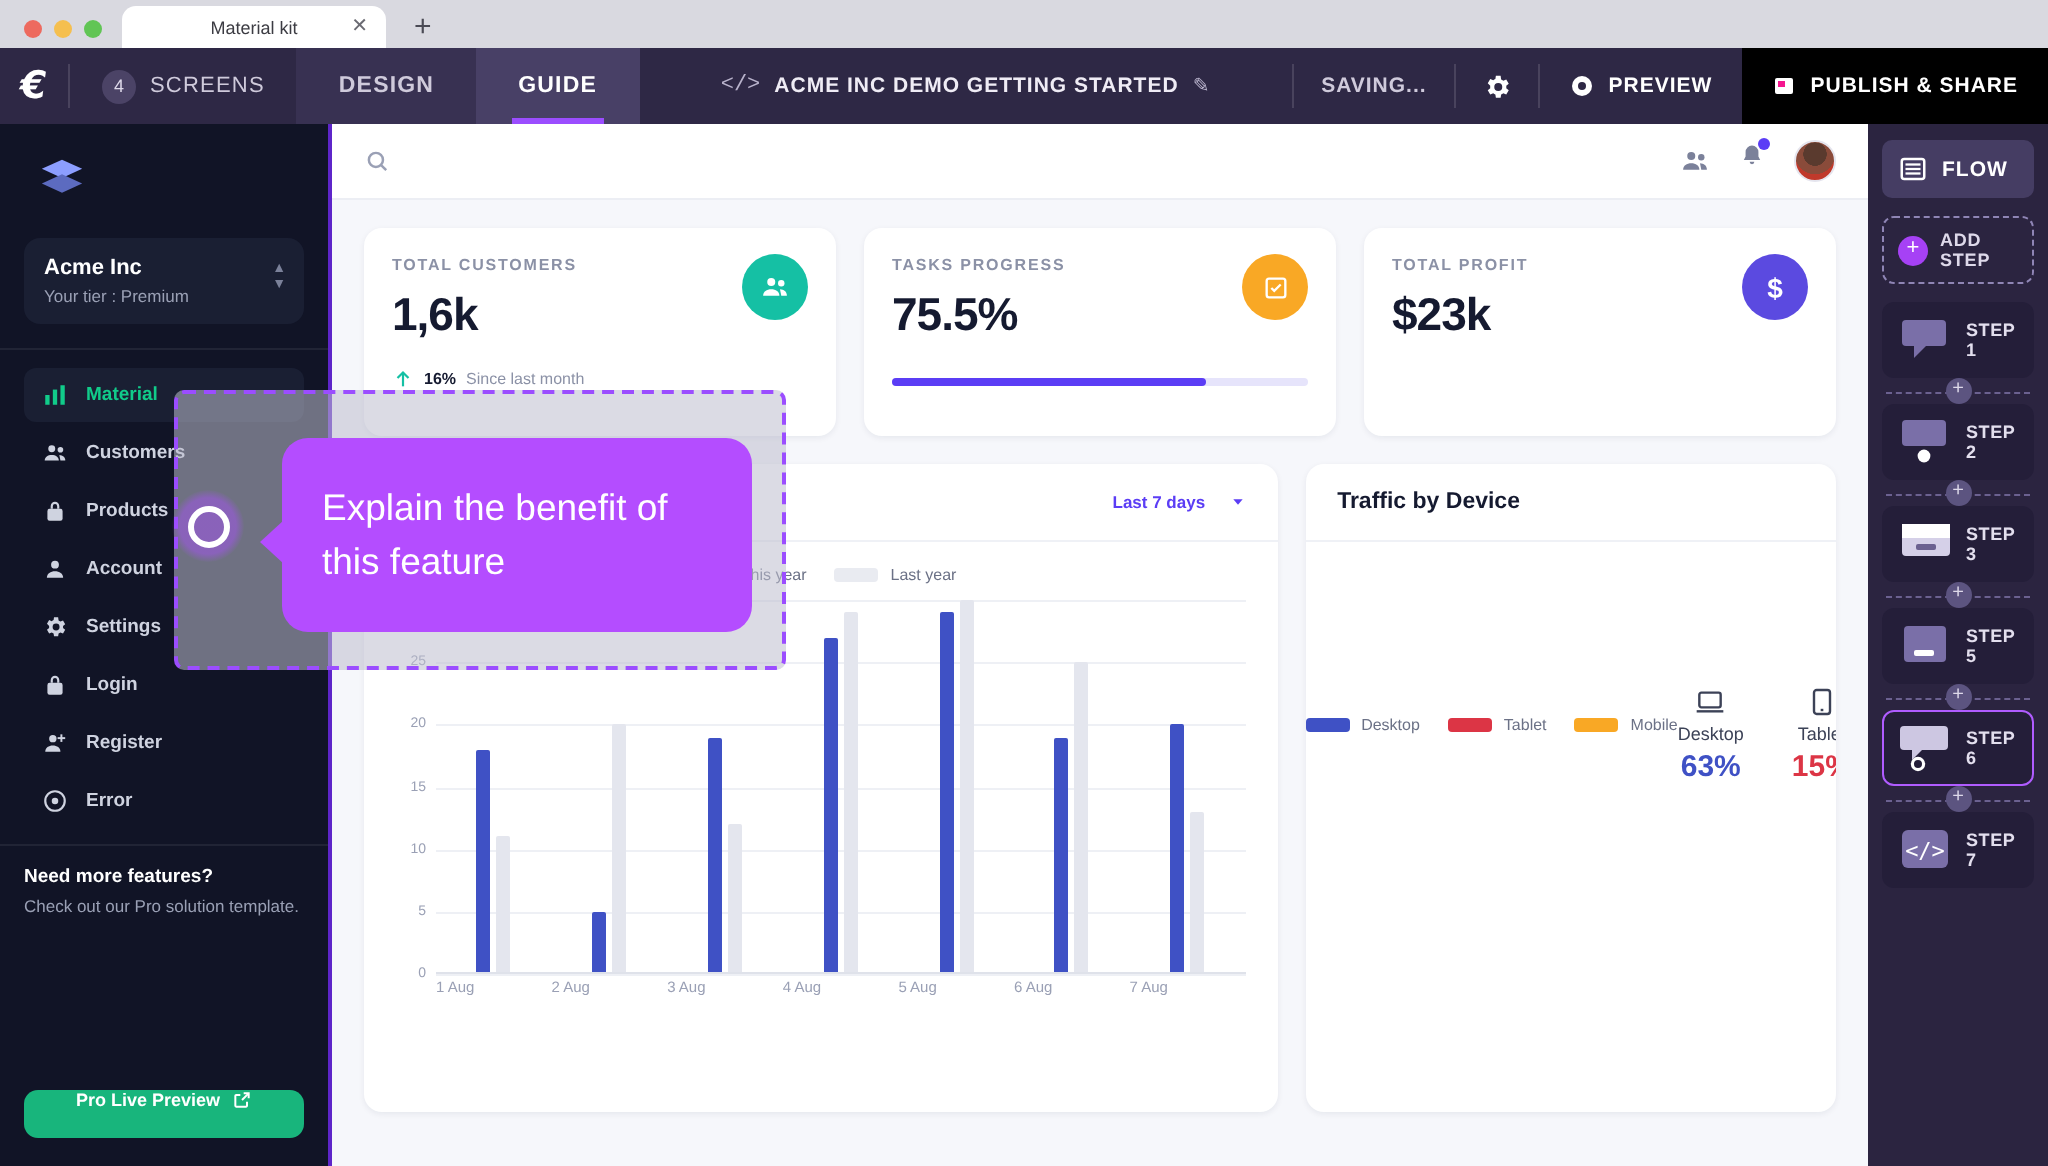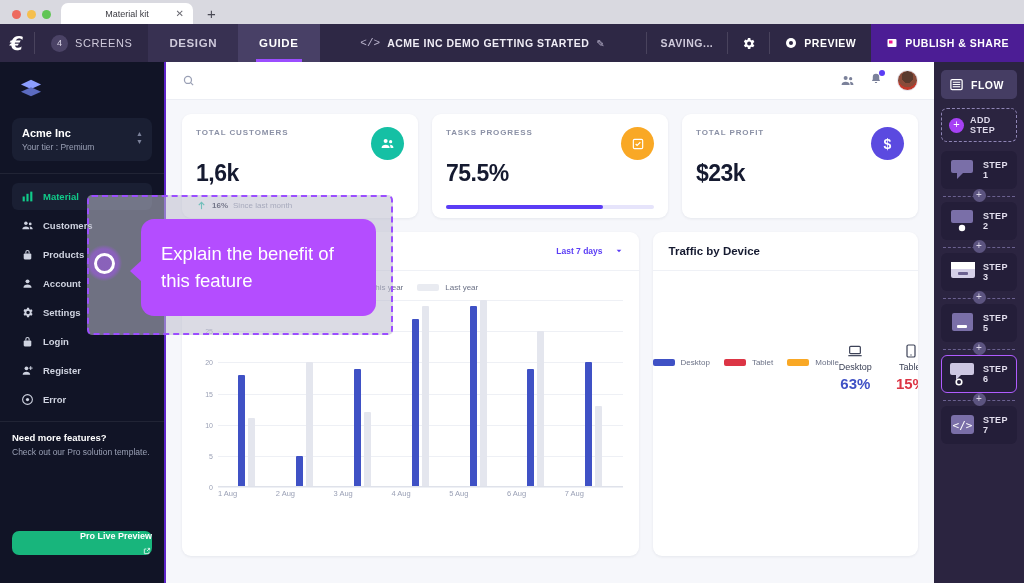--- a/index.html
+++ b/index.html
@@ -52,21 +52,21 @@
   }
   .hdr-center { flex: 1; display: flex; align-items: center; justify-content: center; gap: 7px; }
   .code-icon { font-size: 11px; color: #b9b3cc; font-family: "Liberation Mono", monospace; }
   .doc-title { font-size: 10.5px; color: #efecf5; letter-spacing: 0.5px; font-weight: bold; }
   .pencil-icon { font-size: 10px; color: #b9b3cc; }
   .saving-text { display: flex; align-items: center; padding: 0 14px; font-size: 10.5px; color: #cfcadb; letter-spacing: 0.5px; font-weight: bold; }
   .gear-btn { display: flex; align-items: center; padding: 0 13px; }
   .preview-btn { display: flex; align-items: center; gap: 7px; padding: 0 15px; font-size: 10.5px; color: #fff; letter-spacing: 0.5px; font-weight: bold; }
   .publish-btn {
     display: flex; align-items: center; gap: 7px; padding: 0 15px;
-    background: #4c1d95; font-size: 10.5px; color: #fff; letter-spacing: 0.5px; font-weight: bold;
+    background: #000000; font-size: 10.5px; color: #fff; letter-spacing: 0.5px; font-weight: bold;
   }
 
   
   .flow-panel {
     position: absolute; top: 62px; right: 0; width: 90px; height: 521px;
     background: #2b2440; padding: 8px 7px;
   }
   .flow-head {
     display: flex; align-items: center; gap: 7px; background: #453d63;
     border-radius: 5px; padding: 7px 8px; margin-bottom: 9px;
@@ -115,23 +115,23 @@
     display: flex; align-items: center; gap: 9px; padding: 7px 9px;
     border-radius: 6px; margin-bottom: 2px;
   }
   .nav-item.active { background: #1a1f33; }
   .nav-label { font-size: 9.5px; color: #cfd3e0; font-weight: bold; }
   .nav-item.active .nav-label { color: #11cb8a; }
   .ds-foot-sep { border-top: 1px solid rgba(255,255,255,0.07); margin: 6px -12px 10px -12px; }
   .foot-title { font-size: 9.5px; color: #fff; font-weight: bold; }
   .foot-sub { font-size: 8.5px; color: #9aa0b5; margin-top: 4px; line-height: 1.4; }
   .pro-btn {
-    margin: auto 0 28px 0; background: #18b57c; border-radius: 7px; height: 24px;
-    display: flex; align-items: flex-end; justify-content: center; gap: 6px;
-    font-size: 9px; color: #fff; font-weight: bold; flex-direction: column;
+    margin: auto 0 14px 0; background: #18b57c; border-radius: 7px; height: 24px;
+    display: flex; align-items: flex-start; justify-content: center; gap: 6px;
+    font-size: 9px; color: #fff; font-weight: bold;
   }
 
   .dash-main { position: absolute; top: 0; left: 166px; width: 768px; height: 521px; background: #f6f7fb; }
   .topbar {
     height: 38px; background: #fff; display: flex; align-items: center;
     padding: 0 16px; border-bottom: 1px solid #eceef4;
   }
   .topbar-right { margin-left: auto; display: flex; align-items: center; gap: 14px; }
   .bell-wrap { position: relative; }
   .bell-badge { position: absolute; top: -2px; right: -2px; width: 6px; height: 6px; border-radius: 50%; background: #5b3df5; }
@@ -140,21 +140,21 @@
     background: radial-gradient(circle at 50% 32%, #5a3a2e 0 36%, #8a4b3a 37% 62%, #c0392b 63%);
     border: 1px solid #e5e5ee;
   }
 
   .cards-row { display: flex; gap: 14px; padding: 14px 16px 0 16px; }
   .stat-card {
     flex: 1; background: #fff; border-radius: 9px; padding: 14px 14px 12px 14px;
     height: 104px; box-shadow: 0 1px 3px rgba(20,25,60,0.07); position: relative;
   }
   .stat-label { font-size: 8px; color: #8b91a6; letter-spacing: 0.9px; font-weight: bold; }
-  .stat-value { font-size: 23px; color: #151a30; font-weight: bold; margin-top: 23px; letter-spacing: -0.5px; }
+  .stat-value { font-size: 23px; color: #151a30; font-weight: bold; margin-top: 7px; letter-spacing: -0.5px; }
   .stat-icon {
     position: absolute; top: 13px; right: 14px; width: 33px; height: 33px; border-radius: 50%;
     display: flex; align-items: center; justify-content: center; color: #fff; font-size: 13px;
   }
   .stat-delta { display: flex; align-items: center; gap: 5px; margin-top: 13px; }
   .delta-pct { font-size: 8px; color: #151a30; font-weight: bold; }
   .delta-text { font-size: 8px; color: #8b91a6; }
   .progress-track { margin-top: 18px; height: 4px; border-radius: 2px; background: #e6e4fb; }
   .progress-fill { height: 4px; border-radius: 2px; background: #5b3df5; }
 

